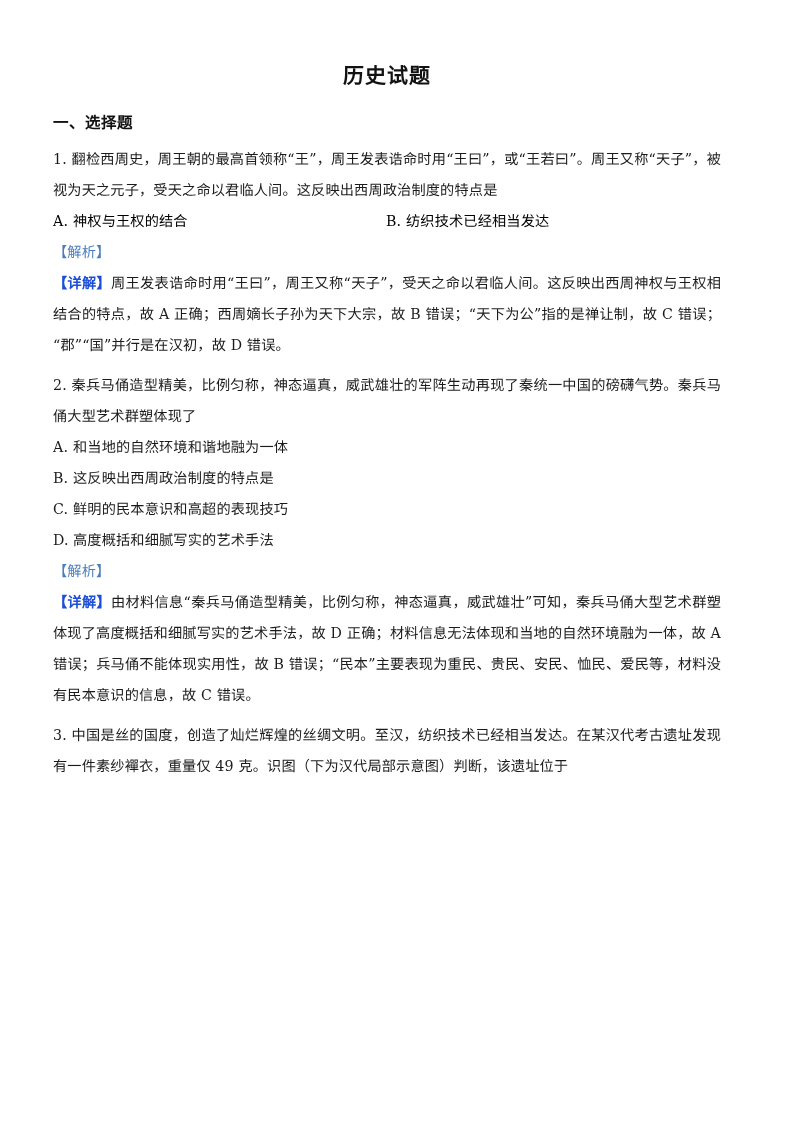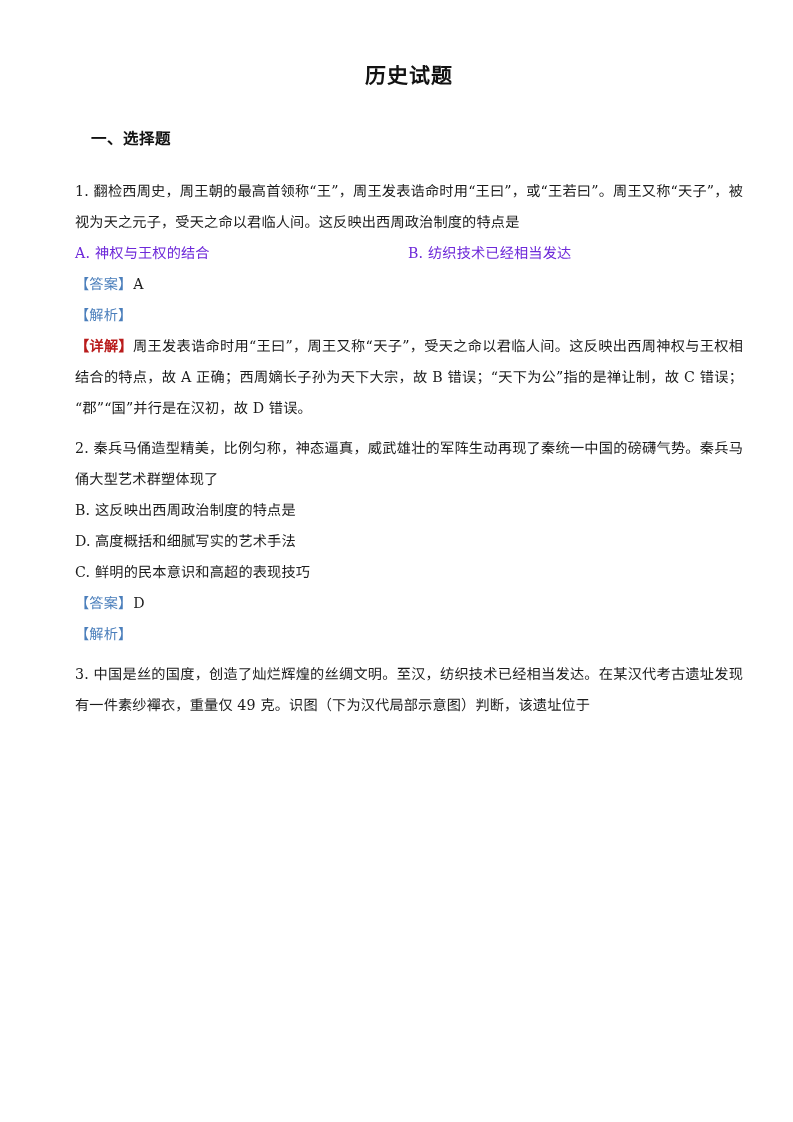--- a/index.html
+++ b/index.html
@@ -16,21 +16,21 @@
     position: relative;
     width: 793px;
     height: 1122px;
     margin: 0 auto;
     background: #ffffff;
     overflow: hidden;
     box-sizing: border-box;
   }
   .content {
     position: absolute;
-    left: 75px;
+    left: 53px;
     top: 0;
     width: 668px;
   }
 
   
   .doc-title {
     text-align: center;
     font-size: 21px;
     font-weight: bold;
     letter-spacing: 1px;
@@ -38,21 +38,21 @@
     padding: 62px 0 0 0;
     line-height: 1.3;
     color: #121212;
   }
 
   
   .section-heading {
     font-size: 15.5px;
     font-weight: bold;
     letter-spacing: 0.5px;
-    margin: 16px;
+    margin: 0;
     padding: 22px 0 0 0;
     line-height: 1.5;
     color: #121212;
   }
 
   
   .para {
     font-size: 14.2px;
     line-height: 31px;
     margin: 0;
@@ -68,21 +68,21 @@
   .explain {
     padding-top: 0;
   }
 
   
   .opt-row {
     display: flex;
     width: 100%;
     font-size: 14.2px;
     line-height: 31px;
-    color: #6d28d9;
+    color: #000000;
     letter-spacing: 0.15px;
   }
   .opt-col {
     box-sizing: border-box;
   }
   .opt-col.left  { width: 333px; }
   .opt-col.right { width: 335px; }
   .opt-single {
     width: 100%;
     font-size: 14.2px;
@@ -103,21 +103,21 @@
     letter-spacing: 0.15px;
   }
   .marker {
     color: #4a7ebb;
   }
   .answer-letter {
     color: #1b1b1b;
     padding-left: 1px;
   }
   .detail-marker {
-    color: #b91c1c;
+    color: #1d4ed8;
     font-weight: bold;
   }
 </style>
 </head>
 <body>
 
 <div class="page">
   <div class="content">
 
     <div class="doc-title">历史试题</div>
@@ -131,56 +131,56 @@
       <div class="opt-row">
         <div class="opt-col left">
           <span class="opt-label">A.</span><span>神权与王权的结合</span>
         </div>
         <div class="opt-col right">
           <span class="opt-label">B.</span><span>纺织技术已经相当发达</span>
         </div>
       </div>
 
 
-      <div class="marker-line">
-        <span class="marker">【答案】</span><span class="answer-letter">A</span>
-      </div>
 
       <div class="marker-line">
         <span class="marker">【解析】</span>
       </div>
 
       <div class="para explain">
         <span class="detail-marker">【详解】</span><span>周王发表诰命时用“王曰”，周王又称“天子”，受天之命以君临人间。这反映出西周神权与王权相结合的特点，故 A 正确；西周嫡长子孙为天下大宗，故 B 错误；“天下为公”指的是禅让制，故 C 错误；“郡”“国”并行是在汉初，故 D 错误。</span>
       </div>
 
     </div>
 
     <div>
 
       <div class="para stem">2. 秦兵马俑造型精美，比例匀称，神态逼真，威武雄壮的军阵生动再现了秦统一中国的磅礴气势。秦兵马俑大型艺术群塑体现了</div>
 
       <div class="opt-single">
+        <span class="opt-label">A.</span><span>和当地的自然环境和谐地融为一体</span>
+      </div>
+      <div class="opt-single">
         <span class="opt-label">B.</span><span>这反映出西周政治制度的特点是</span>
+      </div>
+      <div class="opt-single">
+        <span class="opt-label">C.</span><span>鲜明的民本意识和高超的表现技巧</span>
       </div>
       <div class="opt-single">
         <span class="opt-label">D.</span><span>高度概括和细腻写实的艺术手法</span>
       </div>
-      <div class="opt-single">
-        <span class="opt-label">C.</span><span>鲜明的民本意识和高超的表现技巧</span>
-      </div>
 
-      <div class="marker-line">
-        <span class="marker">【答案】</span><span class="answer-letter">D</span>
-      </div>
 
       <div class="marker-line">
         <span class="marker">【解析】</span>
       </div>
 
+      <div class="para explain">
+        <span class="detail-marker">【详解】</span><span>由材料信息“秦兵马俑造型精美，比例匀称，神态逼真，威武雄壮”可知，秦兵马俑大型艺术群塑体现了高度概括和细腻写实的艺术手法，故 D 正确；材料信息无法体现和当地的自然环境融为一体，故 A 错误；兵马俑不能体现实用性，故 B 错误；“民本”主要表现为重民、贵民、安民、恤民、爱民等，材料没有民本意识的信息，故 C 错误。</span>
+      </div>
 
     </div>
 
     <div>
       <div class="para stem">3. 中国是丝的国度，创造了灿烂辉煌的丝绸文明。至汉，纺织技术已经相当发达。在某汉代考古遗址发现有一件素纱襌衣，重量仅 49 克。识图（下为汉代局部示意图）判断，该遗址位于</div>
     </div>
 
   </div>
 </div>
 

